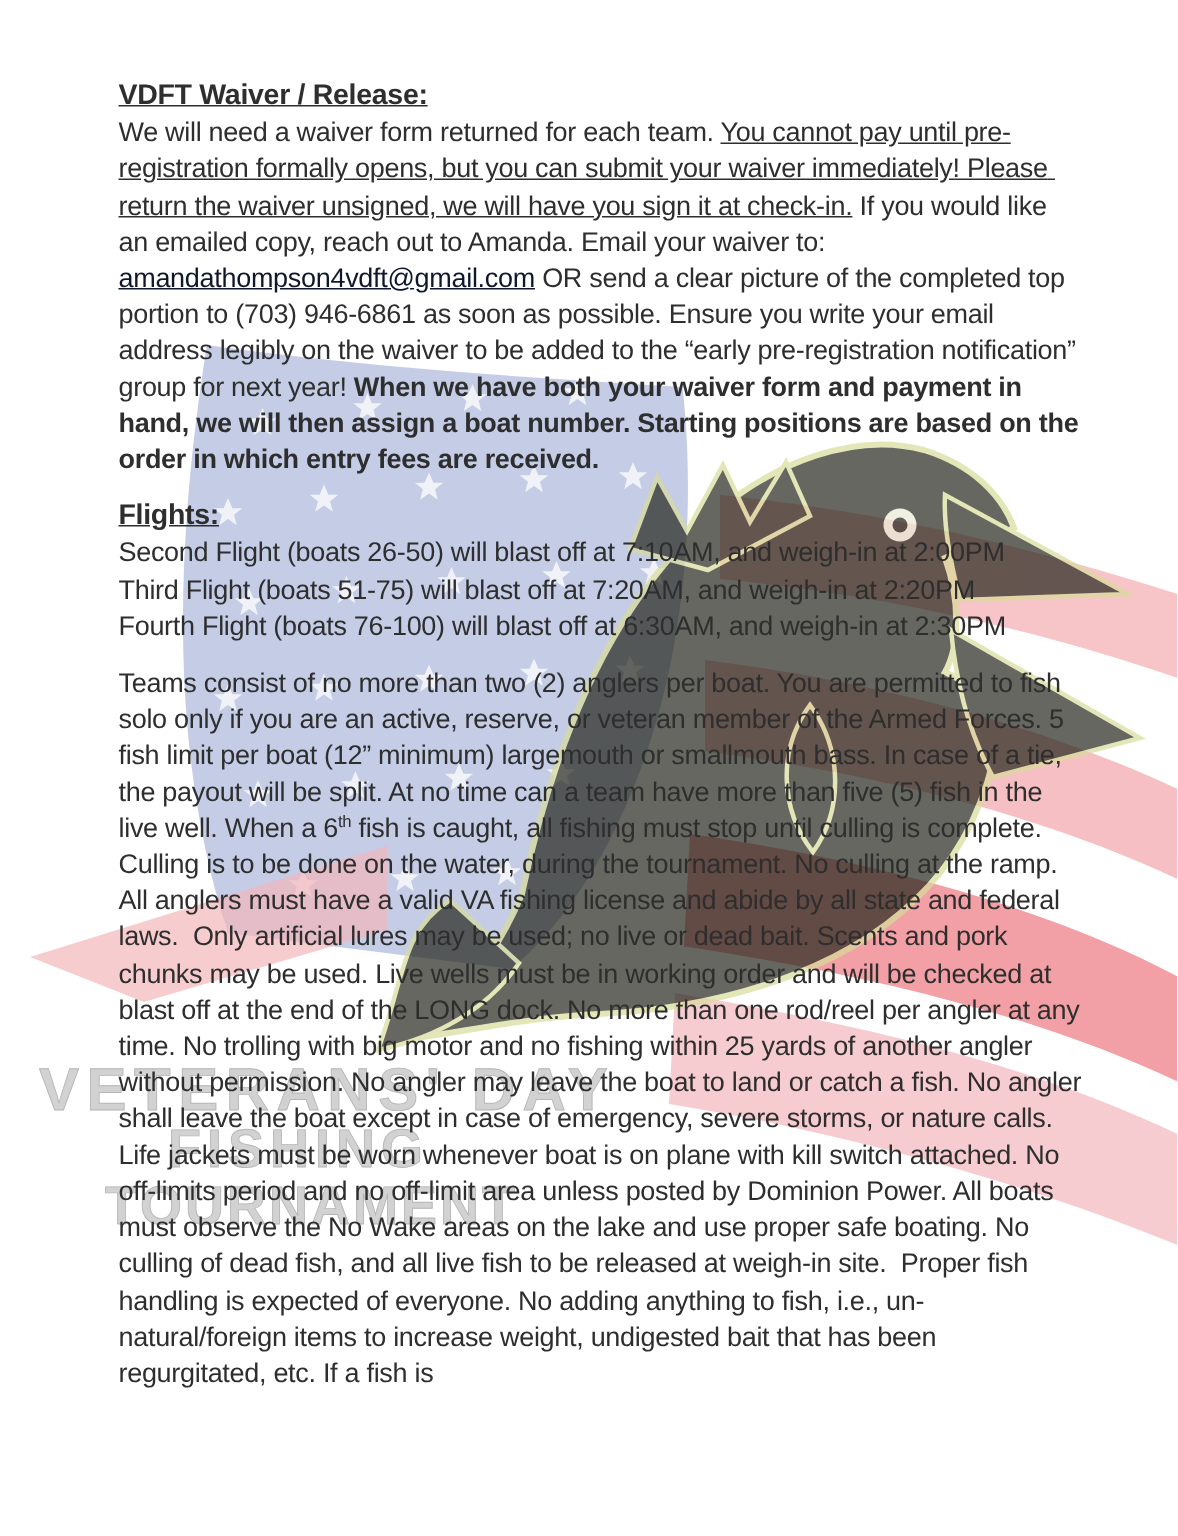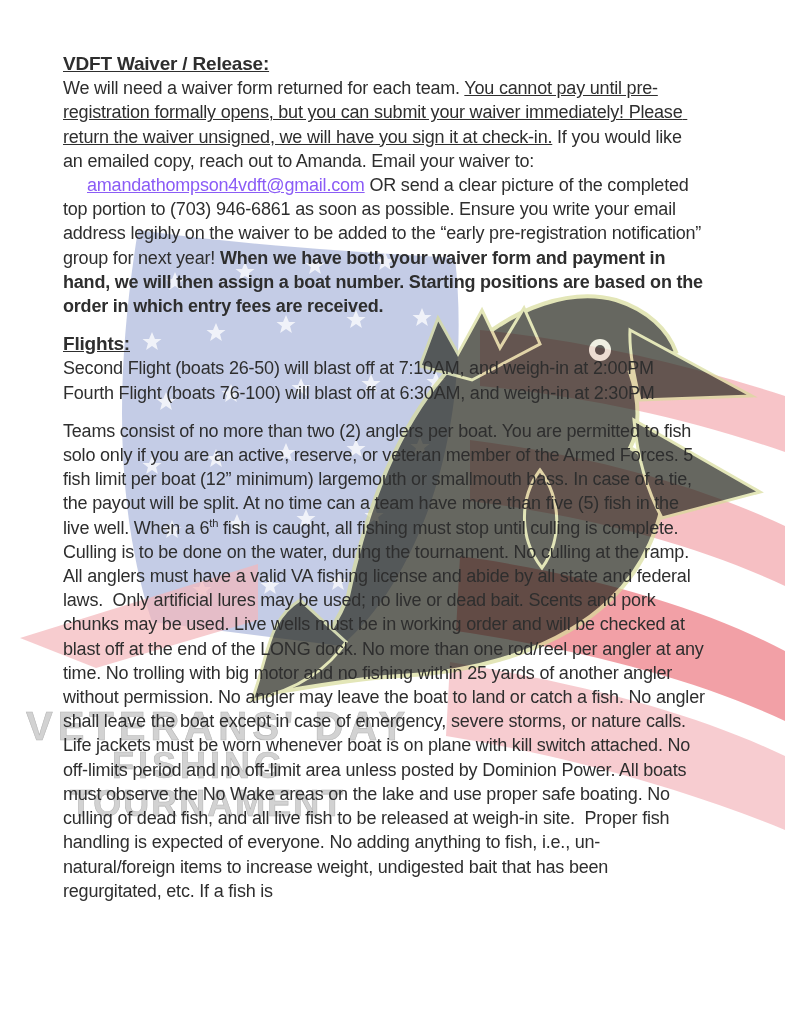--- a/index.html
+++ b/index.html
@@ -2,31 +2,31 @@
 <html><head>
 <meta charset="utf-8">
 <style>
   html,body { margin:0; padding:0; background:#ffffff; }
   .page {
     position:relative; width:785px; height:1024px; background:#ffffff;
     overflow:hidden; font-family:"Liberation Sans", sans-serif; color:#2e2e2e;
   }
   .watermark { position:absolute; left:0; top:0; width:785px; height:1024px; z-index:0; }
   .content {
-    position:absolute; left:63px; top:52px; width:642px; z-index:1;
+    position:absolute; left:79px; top:52px; width:642px; z-index:1;
     font-size:18px; line-height:24.2px; letter-spacing:-0.2px;
   }
   .sec-heading {
     font-weight:700; text-decoration:underline; font-size:19px; margin:0;
   }
   .para { margin:0 0 14px 0; white-space:pre-wrap; }
   .flights-block { margin:0 0 14px 0; }
   .seg-underline { text-decoration:underline; }
   .seg-bold { font-weight:700; }
-  a.seg-link { color:#8b5cf6; text-decoration:underline; cursor:pointer;margin-left:24px; }
+  a.seg-link { color:#0f172a; text-decoration:underline; cursor:pointer; }
   sup.seg-sup { font-size:62%; line-height:0; }
   .wm-text { font-family:"Liberation Sans", sans-serif; font-weight:bold; fill:#c6c6c6; stroke:#a2a2a2; stroke-width:0.6; opacity:0.78; }
 </style>
 </head>
 <body>
 
 <div class="page">
 
   <svg class="watermark" viewBox="0 0 785 1024" aria-hidden="true">
     <defs>
@@ -92,19 +92,20 @@
   </svg>
 
   <div class="content">
 
     <div class="sec-heading">VDFT Waiver / Release:</div>
     <p class="para"><span class="seg-normal">We will need a waiver form returned for each team. </span><span class="seg-underline">You cannot pay until pre-registration formally opens, but you can submit your waiver immediately! Please return the waiver unsigned, we will have you sign it at check-in.</span><span class="seg-normal"> If you would like an emailed copy, reach out to Amanda. Email your waiver to: </span><a class="seg-link" href="#">amandathompson4vdft@gmail.com</a><span class="seg-normal"> OR send a clear picture of the completed top portion to (703) 946-6861 as soon as possible. Ensure you write your email address legibly on the waiver to be added to the “early pre-registration notification” group for next year! </span><span class="seg-bold">When we have both your waiver form and payment in hand, we will then assign a boat number. Starting positions are based on the order in which entry fees are received.</span></p>
 
     <div class="flights-block">
       <div class="sec-heading">Flights:</div>
       <div class="flight-line">Second Flight (boats 26-50) will blast off at 7:10AM, and weigh-in at 2:00PM</div>
+      <div class="flight-line">Third Flight (boats 51-75) will blast off at 7:20AM, and weigh-in at 2:20PM</div>
       <div class="flight-line">Fourth Flight (boats 76-100) will blast off at 6:30AM, and weigh-in at 2:30PM</div>
     </div>
 
     <p class="para"><span class="seg-normal">Teams consist of no more than two (2) anglers per boat. You are permitted to fish solo only if you are an active, reserve, or veteran member of the Armed Forces. 5 fish limit per boat (12” minimum) largemouth or smallmouth bass. In case of a tie, the payout will be split. At no time can a team have more than five (5) fish in the live well. When a 6</span><sup class="seg-sup">th</sup><span class="seg-normal"> fish is caught, all fishing must stop until culling is complete. Culling is to be done on the water, during the tournament. No culling at the ramp. All anglers must have a valid VA fishing license and abide by all state and federal laws.  Only artificial lures may be used; no live or dead bait. Scents and pork chunks may be used. Live wells must be in working order and will be checked at blast off at the end of the LONG dock. No more than one rod/reel per angler at any time. No trolling with big motor and no fishing within 25 yards of another angler without permission. No angler may leave the boat to land or catch a fish. No angler shall leave the boat except in case of emergency, severe storms, or nature calls. Life jackets must be worn whenever boat is on plane with kill switch attached. No off-limits period and no off-limit area unless posted by Dominion Power. All boats must observe the No Wake areas on the lake and use proper safe boating. No culling of dead fish, and all live fish to be released at weigh-in site.  Proper fish handling is expected of everyone. No adding anything to fish, i.e., un-natural/foreign items to increase weight, undigested bait that has been regurgitated, etc. If a fish is</span></p>
 
   </div>
 </div>
 
 </body></html>

